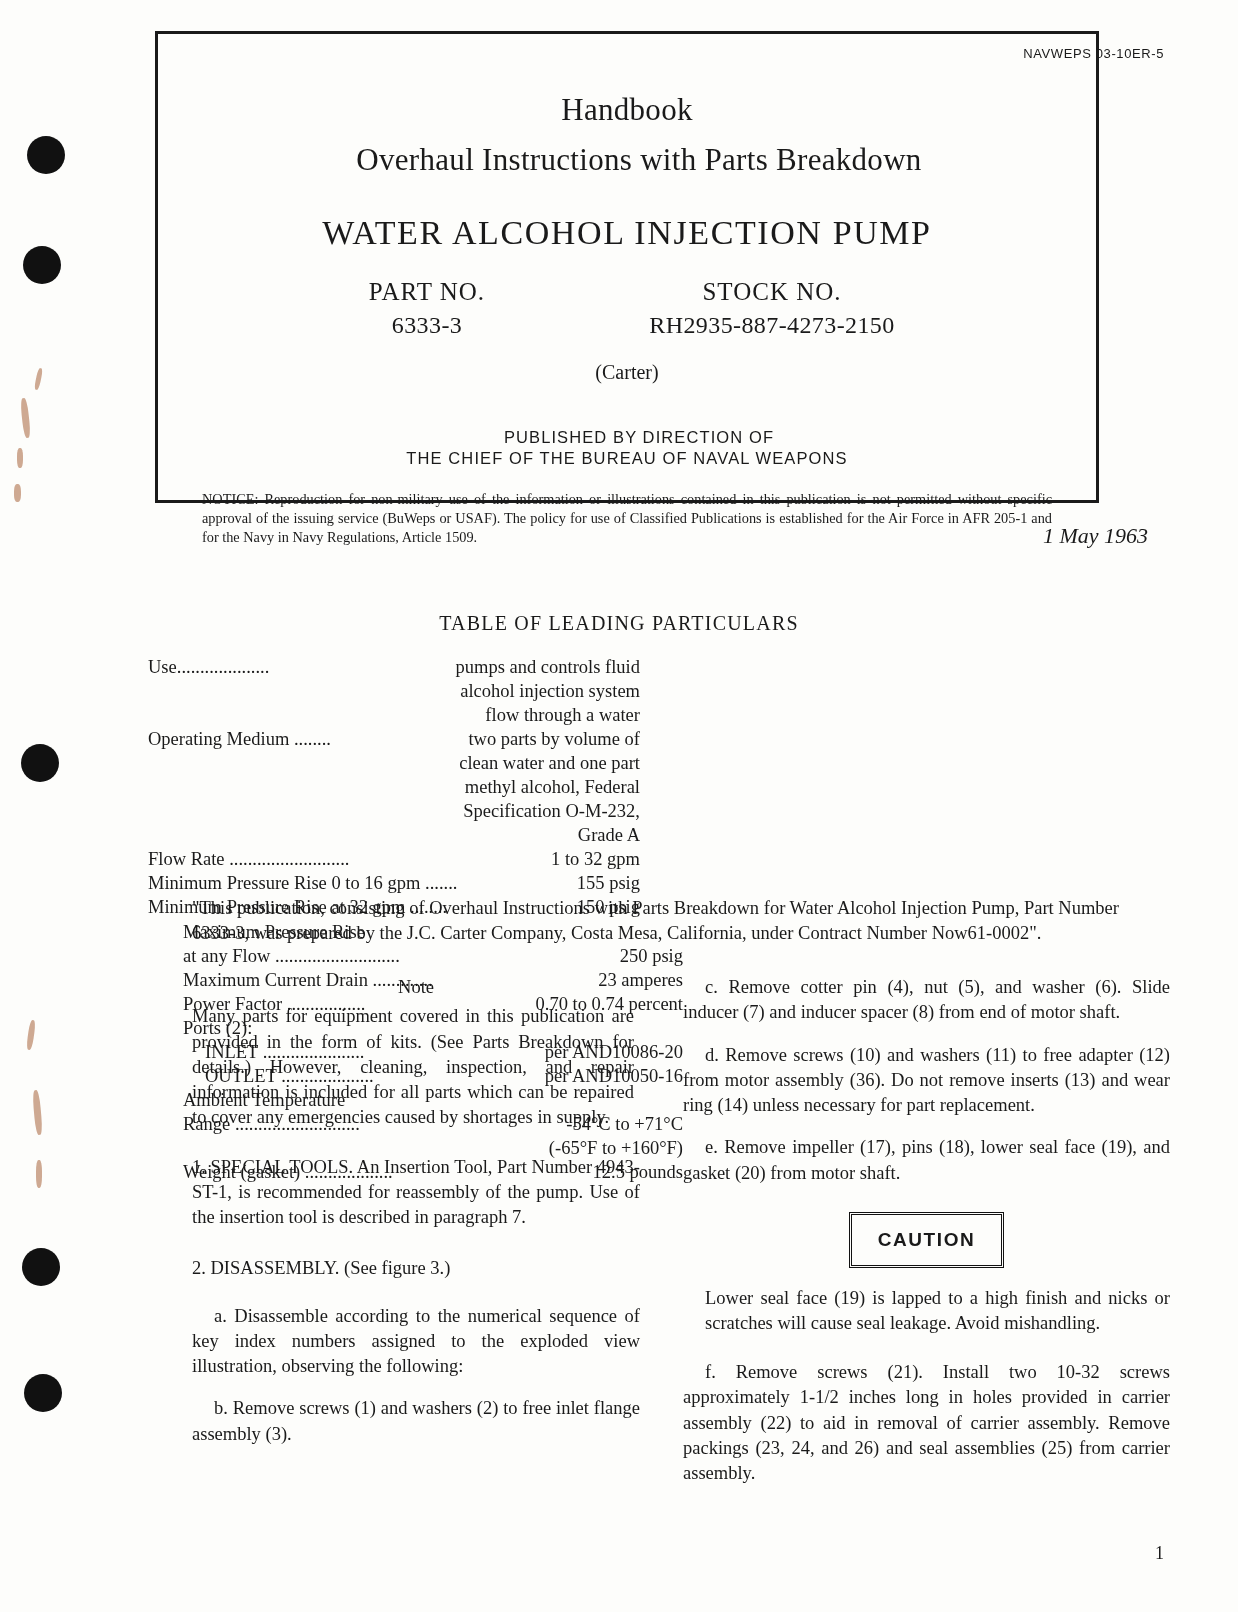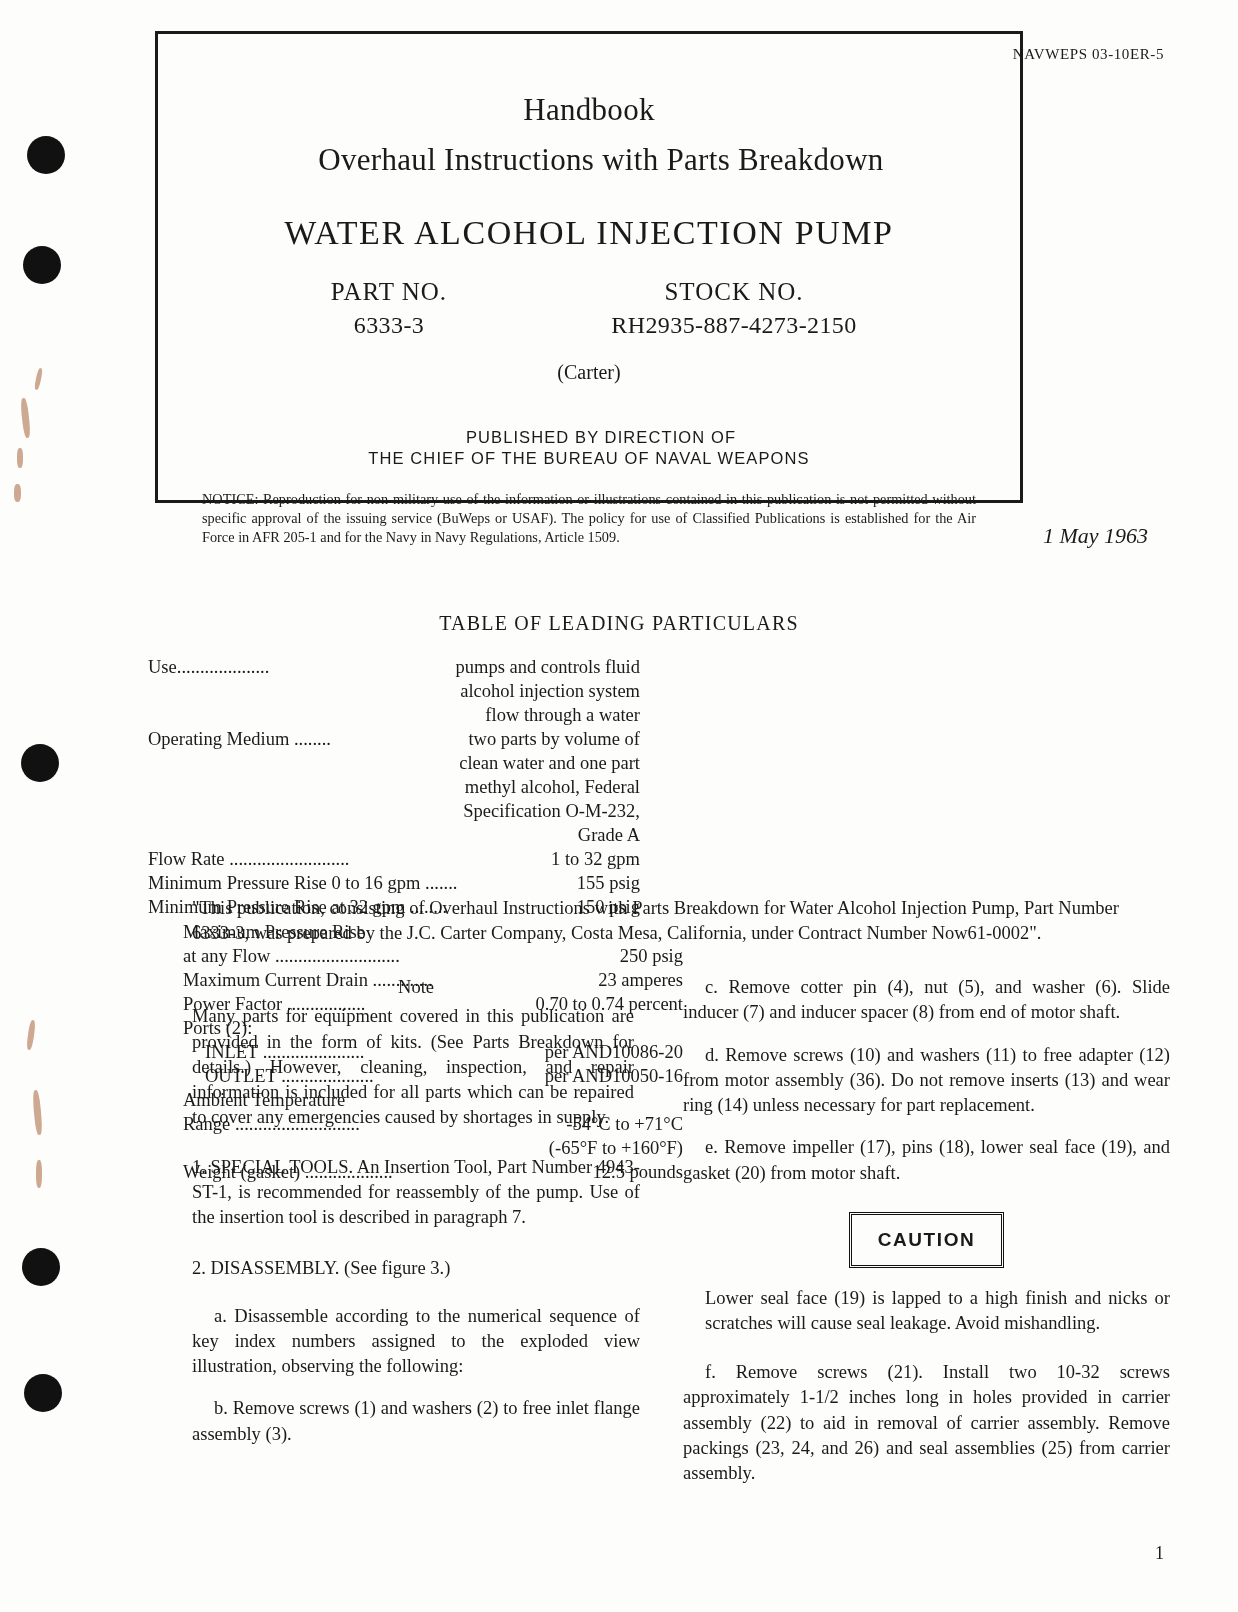--- a/index.html
+++ b/index.html
@@ -45,30 +45,30 @@
   .sm3 { left: 17px; top: 448px; width: 6px; height: 20px; }
   .sm4 { left: 14px; top: 484px; width: 7px; height: 18px; }
   .sm5 { left: 28px; top: 1020px; width: 6px; height: 30px; transform: rotate(8deg); }
   .sm6 { left: 34px; top: 1090px; width: 7px; height: 45px; transform: rotate(-5deg); }
   .sm7 { left: 36px; top: 1160px; width: 6px; height: 28px; }
 
   .docnum {
     position: absolute;
     right: 74px;
     top: 46px;
-    font-size: 15px;
+    font-size: 13px;
     letter-spacing: 0.6px;
-    font-family: Liberation Serif, serif;
+    font-family: Liberation Sans, sans-serif;
   }
 
   .titlebox {
     position: absolute;
     left: 155px;
     top: 31px;
-    width: 868px;
+    width: 944px;
     height: 472px;
     border: 3px solid #1a1a1a;
     box-sizing: border-box;
   }
 
   .t-handbook {
     text-align: center;
     font-size: 31px;
     margin-top: 58px;
     letter-spacing: 0.3px;

